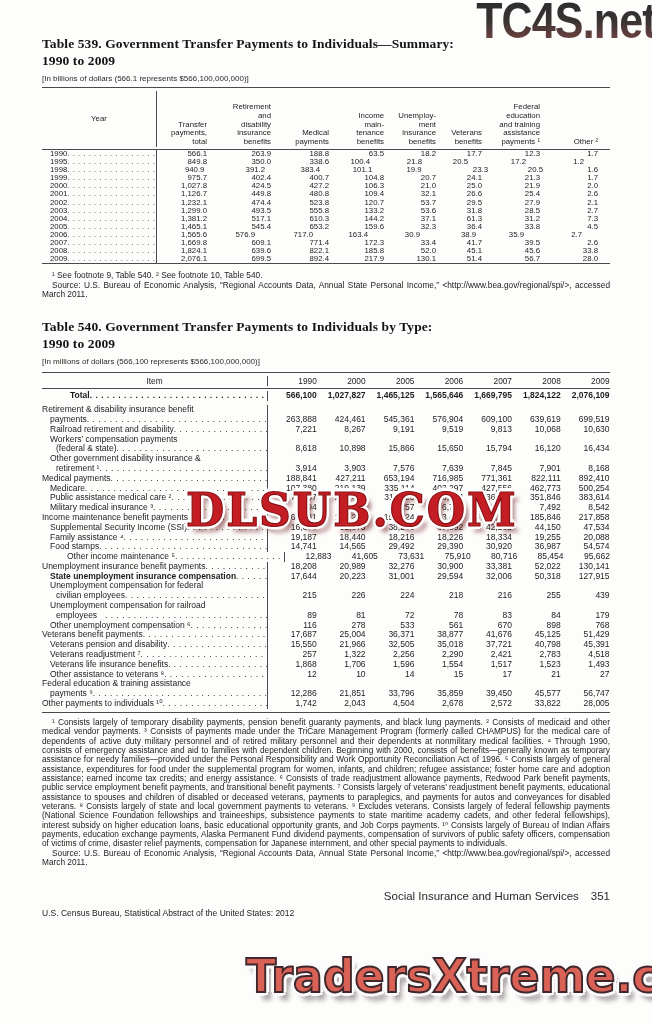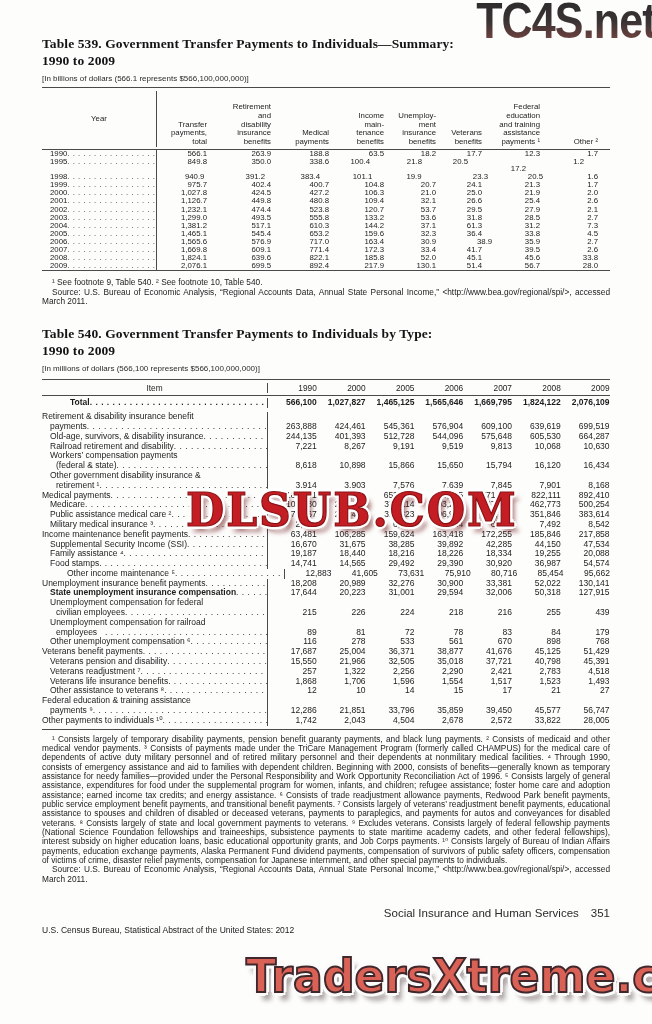--- a/index.html
+++ b/index.html
@@ -192,21 +192,21 @@
           <div class="ylab539">
             <div style="display: inline;">1995</div>
             <div class="ldr"></div>
           </div>
           <div class="c539" style="width: 50px;">849.8</div>
           <div class="c539" style="width: 64px;">350.0</div>
           <div class="c539" style="width: 58px;">338.6</div>
           <div class="c539" style="width: 41px;">100.4</div>
           <div class="c539" style="width: 52px;">21.8</div>
           <div class="c539" style="width: 46px;">20.5</div>
-          <div class="c539" style="width: 58px; margin-top: 7px;">17.2</div>
+          <div class="c539" style="width: 58px;">17.2</div>
           <div class="c539 last" style="width: 70px;">1.2</div>
         </div>
         <div class="r539">
           <div class="ylab539">
             <div style="display: inline;">1998</div>
             <div class="ldr"></div>
           </div>
           <div class="c539" style="width: 50px;">940.9</div>
           <div class="c539" style="width: 64px;">391.2</div>
           <div class="c539" style="width: 58px;">383.4</div>
@@ -313,21 +313,21 @@
           <div class="c539" style="width: 46px;">36.4</div>
           <div class="c539" style="width: 58px;">33.8</div>
           <div class="c539 last" style="width: 70px;">4.5</div>
         </div>
         <div class="r539">
           <div class="ylab539">
             <div style="display: inline;">2006</div>
             <div class="ldr"></div>
           </div>
           <div class="c539" style="width: 50px;">1,565.6</div>
-          <div class="c539" style="width: 64px;">576.9</div>
+          <div class="c539" style="width: 48px;">576.9</div>
           <div class="c539" style="width: 58px;">717.0</div>
           <div class="c539" style="width: 55px;">163.4</div>
           <div class="c539" style="width: 52px;">30.9</div>
           <div class="c539" style="width: 46px; padding-left: 41px;">38.9</div>
           <div class="c539" style="width: 58px;">35.9</div>
           <div class="c539 last" style="width: 70px;">2.7</div>
         </div>
         <div class="r539">
           <div class="ylab539">
             <div style="display: inline;">2007</div>
@@ -425,33 +425,20 @@
           <div class="v540">263,888</div>
           <div class="v540">424,461</div>
           <div class="v540">545,361</div>
           <div class="v540">576,904</div>
           <div class="v540">609,100</div>
           <div class="v540">639,619</div>
           <div class="v540">699,519</div>
         </div>
         <div class="r540">
           <div class="ilab540" style="padding-left: 8px;">
-            <div style="display: inline;">Old-age, survivors, &amp; disability insurance</div>
-            <div class="ldr"></div>
-          </div>
-          <div class="v540">244,135</div>
-          <div class="v540">401,393</div>
-          <div class="v540">512,728</div>
-          <div class="v540">544,096</div>
-          <div class="v540">575,648</div>
-          <div class="v540">605,530</div>
-          <div class="v540">664,287</div>
-        </div>
-        <div class="r540">
-          <div class="ilab540" style="padding-left: 8px;">
             <div style="display: inline;">Railroad retirement and disability</div>
             <div class="ldr"></div>
           </div>
           <div class="v540">7,221</div>
           <div class="v540">8,267</div>
           <div class="v540">9,191</div>
           <div class="v540">9,519</div>
           <div class="v540">9,813</div>
           <div class="v540">10,068</div>
           <div class="v540">10,630</div>

